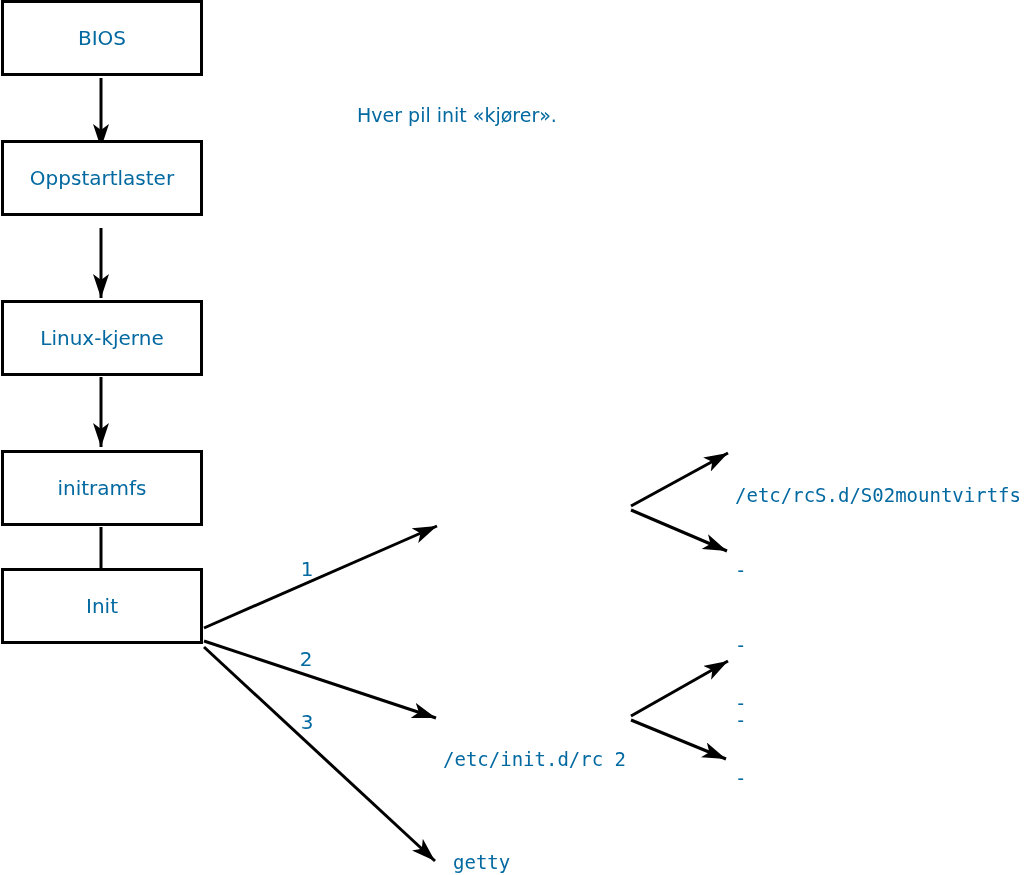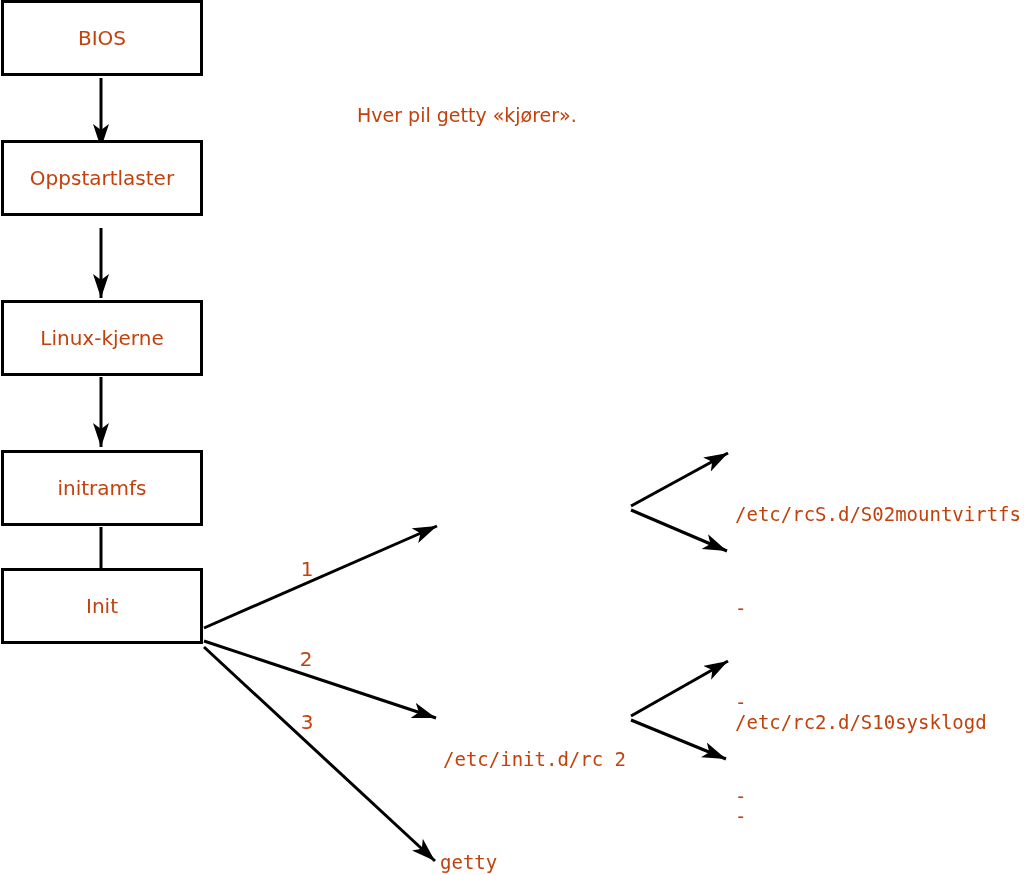--- a/index.html
+++ b/index.html
@@ -5,21 +5,21 @@
   html, body {
     margin: 0;
     padding: 0;
     background: #ffffff;
   }
   .canvas {
     position: relative;
     width: 1024px;
     height: 875px;
     background: #ffffff;
-    color: #c2410c;
+    color: #0369a1;
     font-family: "DejaVu Sans", "Liberation Sans", sans-serif;
     overflow: hidden;
   }
   .arrow-layer {
     position: absolute;
     left: 0;
     top: 0;
     width: 1024px;
     height: 875px;
   }
@@ -54,21 +54,20 @@
   }
   .mono {
     position: absolute;
     font-family: "DejaVu Sans Mono", "Liberation Mono", monospace;
     font-size: 19px;
     line-height: 25px;
     white-space: pre;
   }
   .mono-col .line {
     height: 25px;
-    margin-top: 19px;
   }
 </style>
 </head>
 <body>
 
 <div class="canvas">
 
   <svg class="arrow-layer" width="1024" height="875" viewBox="0 0 1024 875" xmlns="http://www.w3.org/2000/svg">
     <defs>
       <marker id="ah" markerUnits="userSpaceOnUse" markerWidth="25" markerHeight="17" refX="24" refY="8" orient="auto">
@@ -102,37 +101,36 @@
   <div class="box" style="top:300px">
       <span>Linux-kjerne</span>
     </div>
   <div class="box" style="top:450px">
       <span>initramfs</span>
     </div>
   <div class="box" style="top:568px">
       <span>Init</span>
     </div>
 
-  <div class="note">Hver pil getty «kjører».</div>
+  <div class="note">Hver pil init «kjører».</div>
 
   <div class="num" style="left:299px; top:557px">1</div>
   <div class="num" style="left:298px; top:647px">2</div>
   <div class="num" style="left:299px; top:710px">3</div>
 
   <div class="mono" style="left:443px; top:747px">/etc/init.d/rc 2</div>
-  <div class="mono" style="left:440px; top:850px">getty</div>
+  <div class="mono" style="left:453px; top:850px">getty</div>
 
   <div class="mono mono-col" style="left:735px; top:433px">
     <div class="line">/etc/rcS.d/S02mountvirtfs</div>
     <div class="line">-</div>
     <div class="line">-</div>
     <div class="line">-</div>
   </div>
 
   <div class="mono mono-col" style="left:735px; top:641px">
-    <div class="line">/etc/rc2.d/S10sysklogd</div>
     <div class="line">-</div>
     <div class="line">-</div>
     
     
   </div>
 
 </div>
 
 </body></html>

